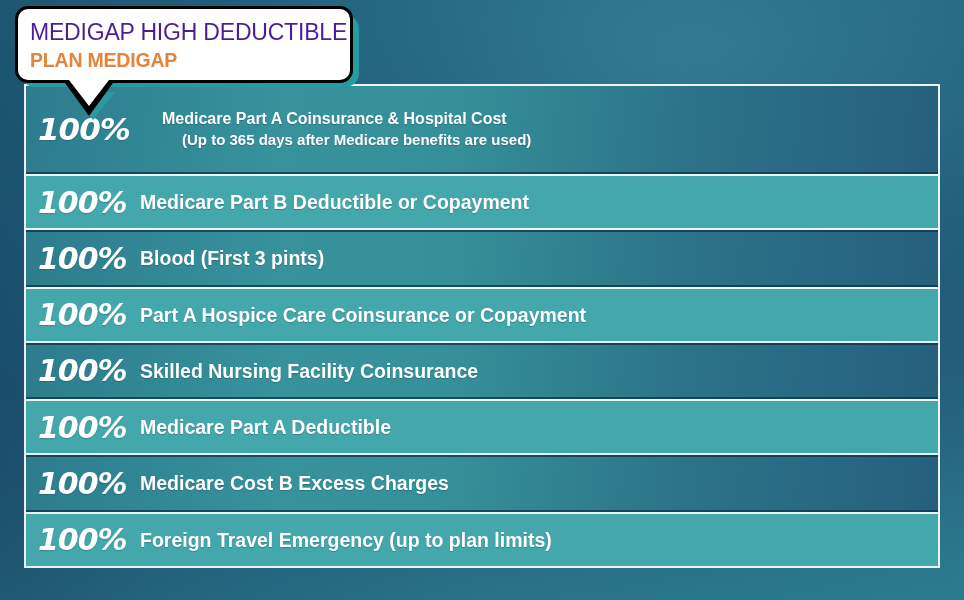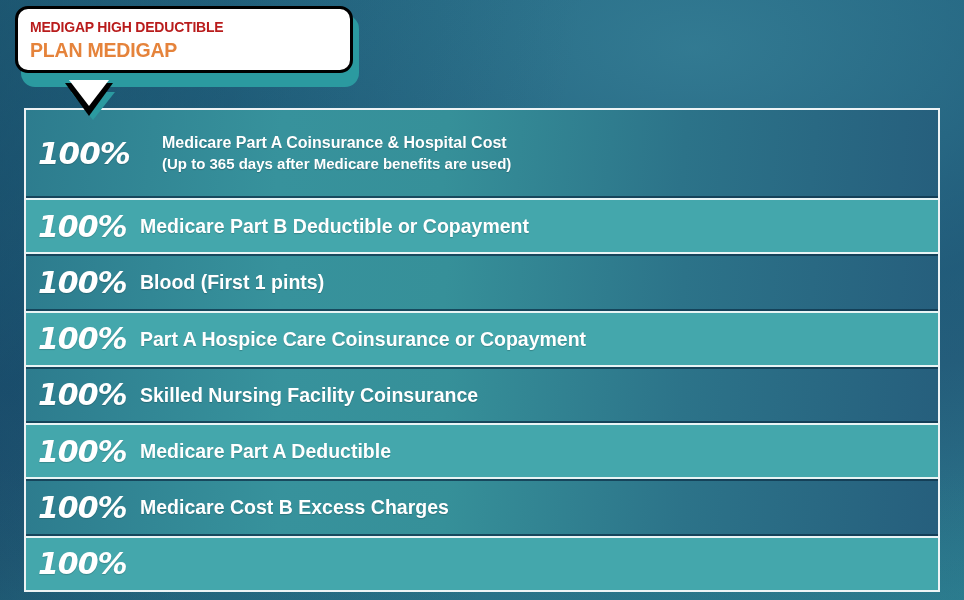--- a/index.html
+++ b/index.html
@@ -55,24 +55,24 @@
   .bubble {
     position: relative;
     width: 338px;
     box-sizing: border-box;
     background: #ffffff;
     border: 3px solid #000000;
     border-radius: 13px;
     padding: 10px 12px 8px 12px;
   }
   .bubble-line1 {
-    font-size: 14px;
-    font-weight: bold;
+    font-size: 23px;
+    font-weight: normal;
     letter-spacing: -0.2px;
-    color: #b91c1c;
+    color: #4c1d95;
     line-height: 1.18;
     white-space: nowrap;
   }
   .bubble-line2 {
     font-size: 19.5px;
     font-weight: bold;
     letter-spacing: -0.2px;
     color: #e5833b;
     line-height: 1.18;
     margin-top: 3px;
@@ -110,21 +110,21 @@
     border-left: 22px solid transparent;
     border-right: 22px solid transparent;
     border-top: 28px solid #2b9aa0;
     z-index: 29;
   }
 
   
   .table-frame {
     position: absolute;
     left: 24px;
-    top: 108px;
+    top: 84px;
     width: 916px;
     height: 484px;
     box-sizing: border-box;
     border: 2px solid rgba(255,255,255,0.92);
     z-index: 10;
   }
   .rows {
     display: flex;
     flex-direction: column;
     width: 100%;
@@ -185,20 +185,21 @@
   }
   .row.r-tall .label-main { font-size: 16px; }
   .label-sub {
     color: #ffffff;
     font-size: 15px;
     font-weight: bold;
     line-height: 1.25;
     margin-top: 2px;
     text-shadow: 0 1px 1px rgba(0,0,0,0.20);
     white-space: nowrap;
+    margin-left: 20px;
   }
   .label-sub:empty { display: none; }
   .row.r-tall .labels { padding-left: 22px; }
 </style>
 </head>
 <body>
 
 <div id="poster">
 
   <div class="table-frame">
@@ -216,21 +217,21 @@
         <div class="pct">100%</div>
         <div class="labels">
           <div class="label-main">Medicare Part B Deductible or Copayment</div>
 
         </div>
       </div>
 
       <div class="row r-std dark">
         <div class="pct">100%</div>
         <div class="labels">
-          <div class="label-main">Blood (First 1 pints)</div>
+          <div class="label-main">Blood (First 3 pints)</div>
 
         </div>
       </div>
 
       <div class="row r-std light">
         <div class="pct">100%</div>
         <div class="labels">
           <div class="label-main">Part A Hospice Care Coinsurance or Copayment</div>
 
         </div>
@@ -255,20 +256,24 @@
       <div class="row r-std dark">
         <div class="pct">100%</div>
         <div class="labels">
           <div class="label-main">Medicare Cost B Excess Charges</div>
 
         </div>
       </div>
 
       <div class="row r-std light last">
         <div class="pct">100%</div>
+        <div class="labels">
+          <div class="label-main">Foreign Travel Emergency (up to plan limits)</div>
+
+        </div>
       </div>
 
     </div>
   </div>
 
   <div class="bubble-wrap">
     <div class="bubble-shadow"></div>
     <div class="tail-shadow"></div>
     <div class="bubble">
       <div class="bubble-line1">MEDIGAP HIGH DEDUCTIBLE</div>

